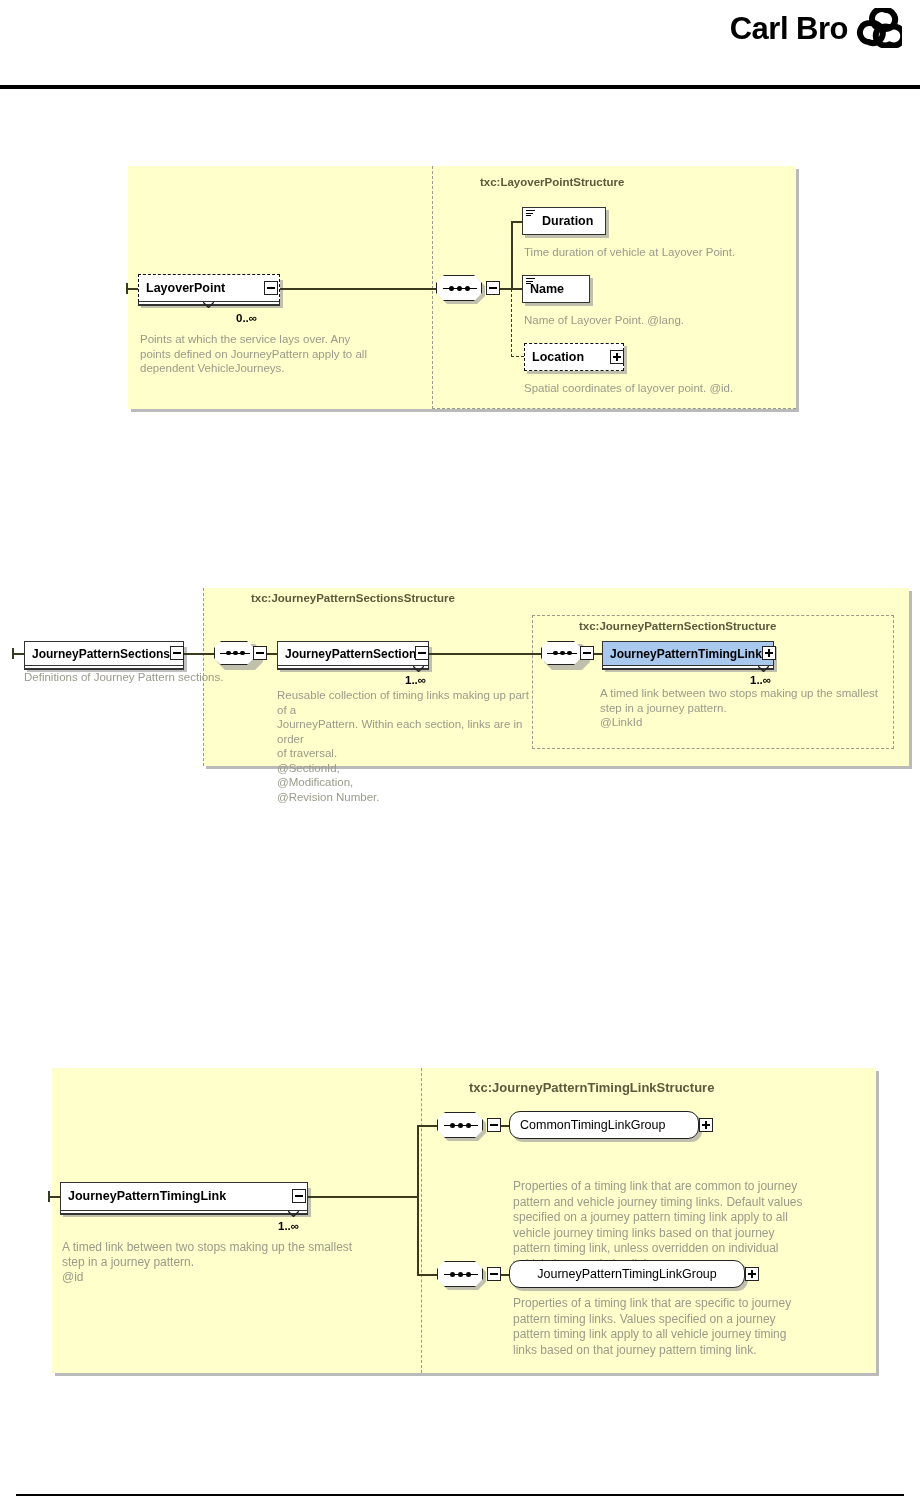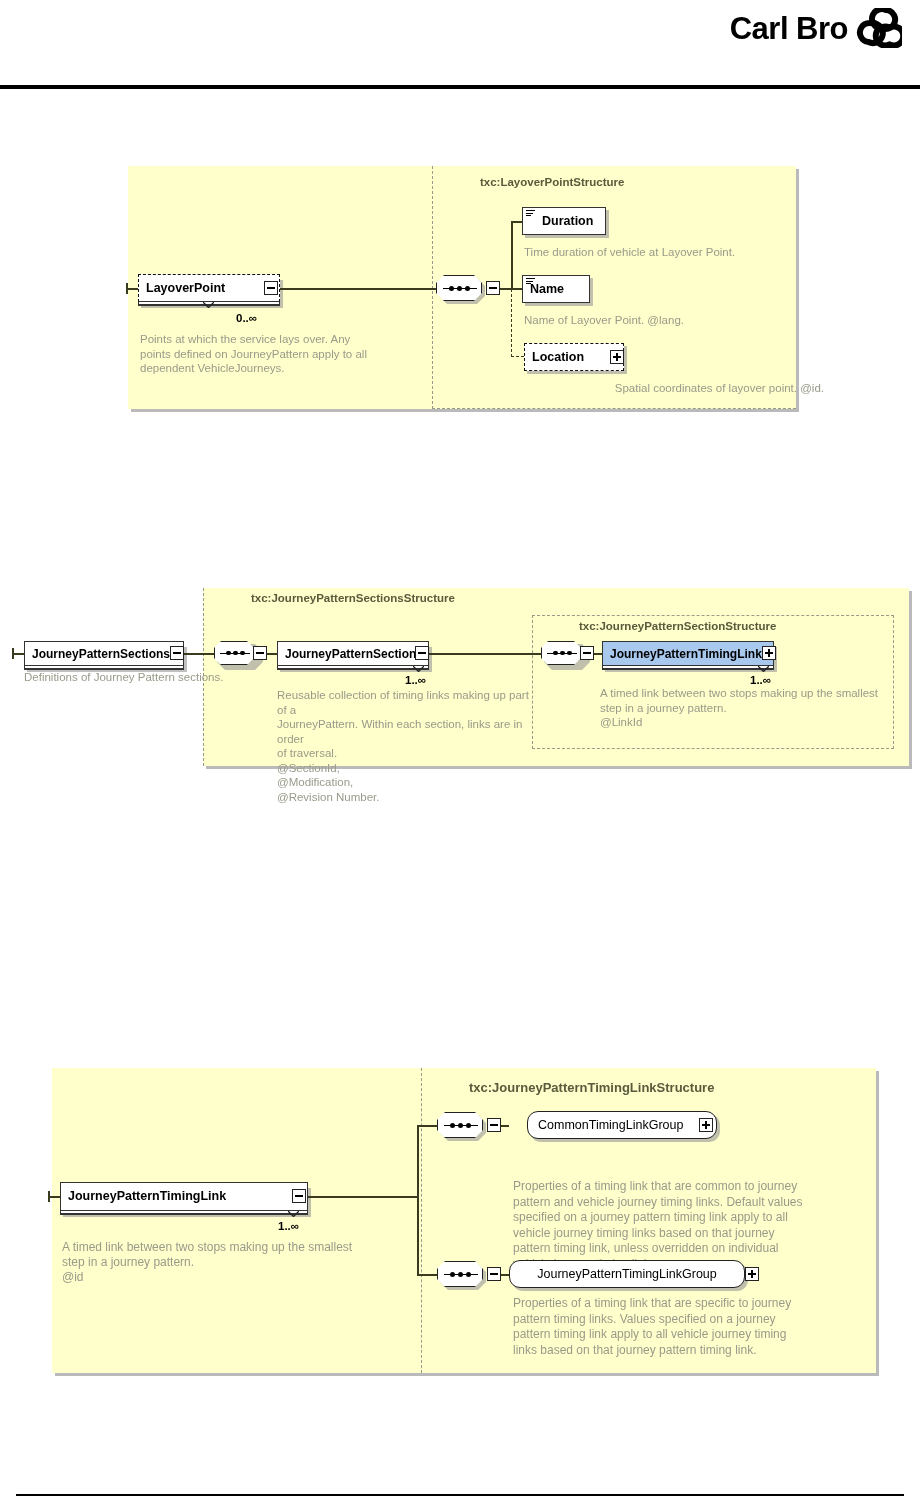--- a/index.html
+++ b/index.html
@@ -332,21 +332,21 @@
         <i></i>
       </span>
     <span class="elbox-label" style="">Name</span>
   </div>
   <div class="annot" style="left:524px; top:313px; width:300px;">Name of Layover Point. @lang.</div>
 
   <div class="elbox dashed" style="left:524px; top:343px; width:100px; height:28px;">
     <span class="elbox-label">Location</span>
   </div>
   <div class="expander plus" style="left:610px; top:350px;"></div>
-  <div class="annot" style="left:524px; top:381px; width:300px;text-align:right;">Spatial coordinates of layover point. @id.</div>
+  <div class="annot" style="left:524px; top:381px; width:300px;">Spatial coordinates of layover point. @id.</div>
 </div>
 
 <div class="diagram">
 
   <div class="panel shadowed" style="left:203px; top:588px; width:706px; height:178px;"></div>
 
   <div class="line-v" style="left:203px; top:588px; height:178px; width:0; border-left:1px dashed #9a9a8a; background:none;"></div>
 
   <div class="type-label" style="left:211px; top:592px;">txc:JourneyPatternSectionsStructure</div>
 
@@ -450,21 +450,21 @@
   <div class="seqnode-shadow" style="left:440px; top:1115px;"></div>
   <div class="seqnode" style="left:437px; top:1112px;">
     <span class="seq-bar"></span>
     <span class="seq-dot" style="left:12px;"></span>
     <span class="seq-dot" style="left:20px;"></span>
     <span class="seq-dot" style="left:28px;"></span>
   </div>
   <div class="expander" style="left:487px; top:1118px;"></div>
   <div class="line-h" style="left:501px; top:1125px; width:8px;"></div>
 
-  <div class="groupbox" style="left:509px; top:1111px; width:190px; height:28px;margin-left:18px;">
+  <div class="groupbox" style="left:509px; top:1111px; width:190px; height:28px;">
     <span class="groupbox-label">CommonTimingLinkGroup</span>
   </div>
   <div class="expander plus" style="left:699px; top:1118px;"></div>
   <div class="annot" style="left:513px; top:1147px; width:360px; font-size:12px; line-height:15.5px;margin-top:32px;">Properties of a timing link that are common to journey
 pattern and vehicle journey timing links. Default values
 specified on a journey pattern timing link apply to all
 vehicle journey timing links based on that journey
 pattern  timing link, unless overridden on individual
 vehicle journey  timing links.</div>
 

